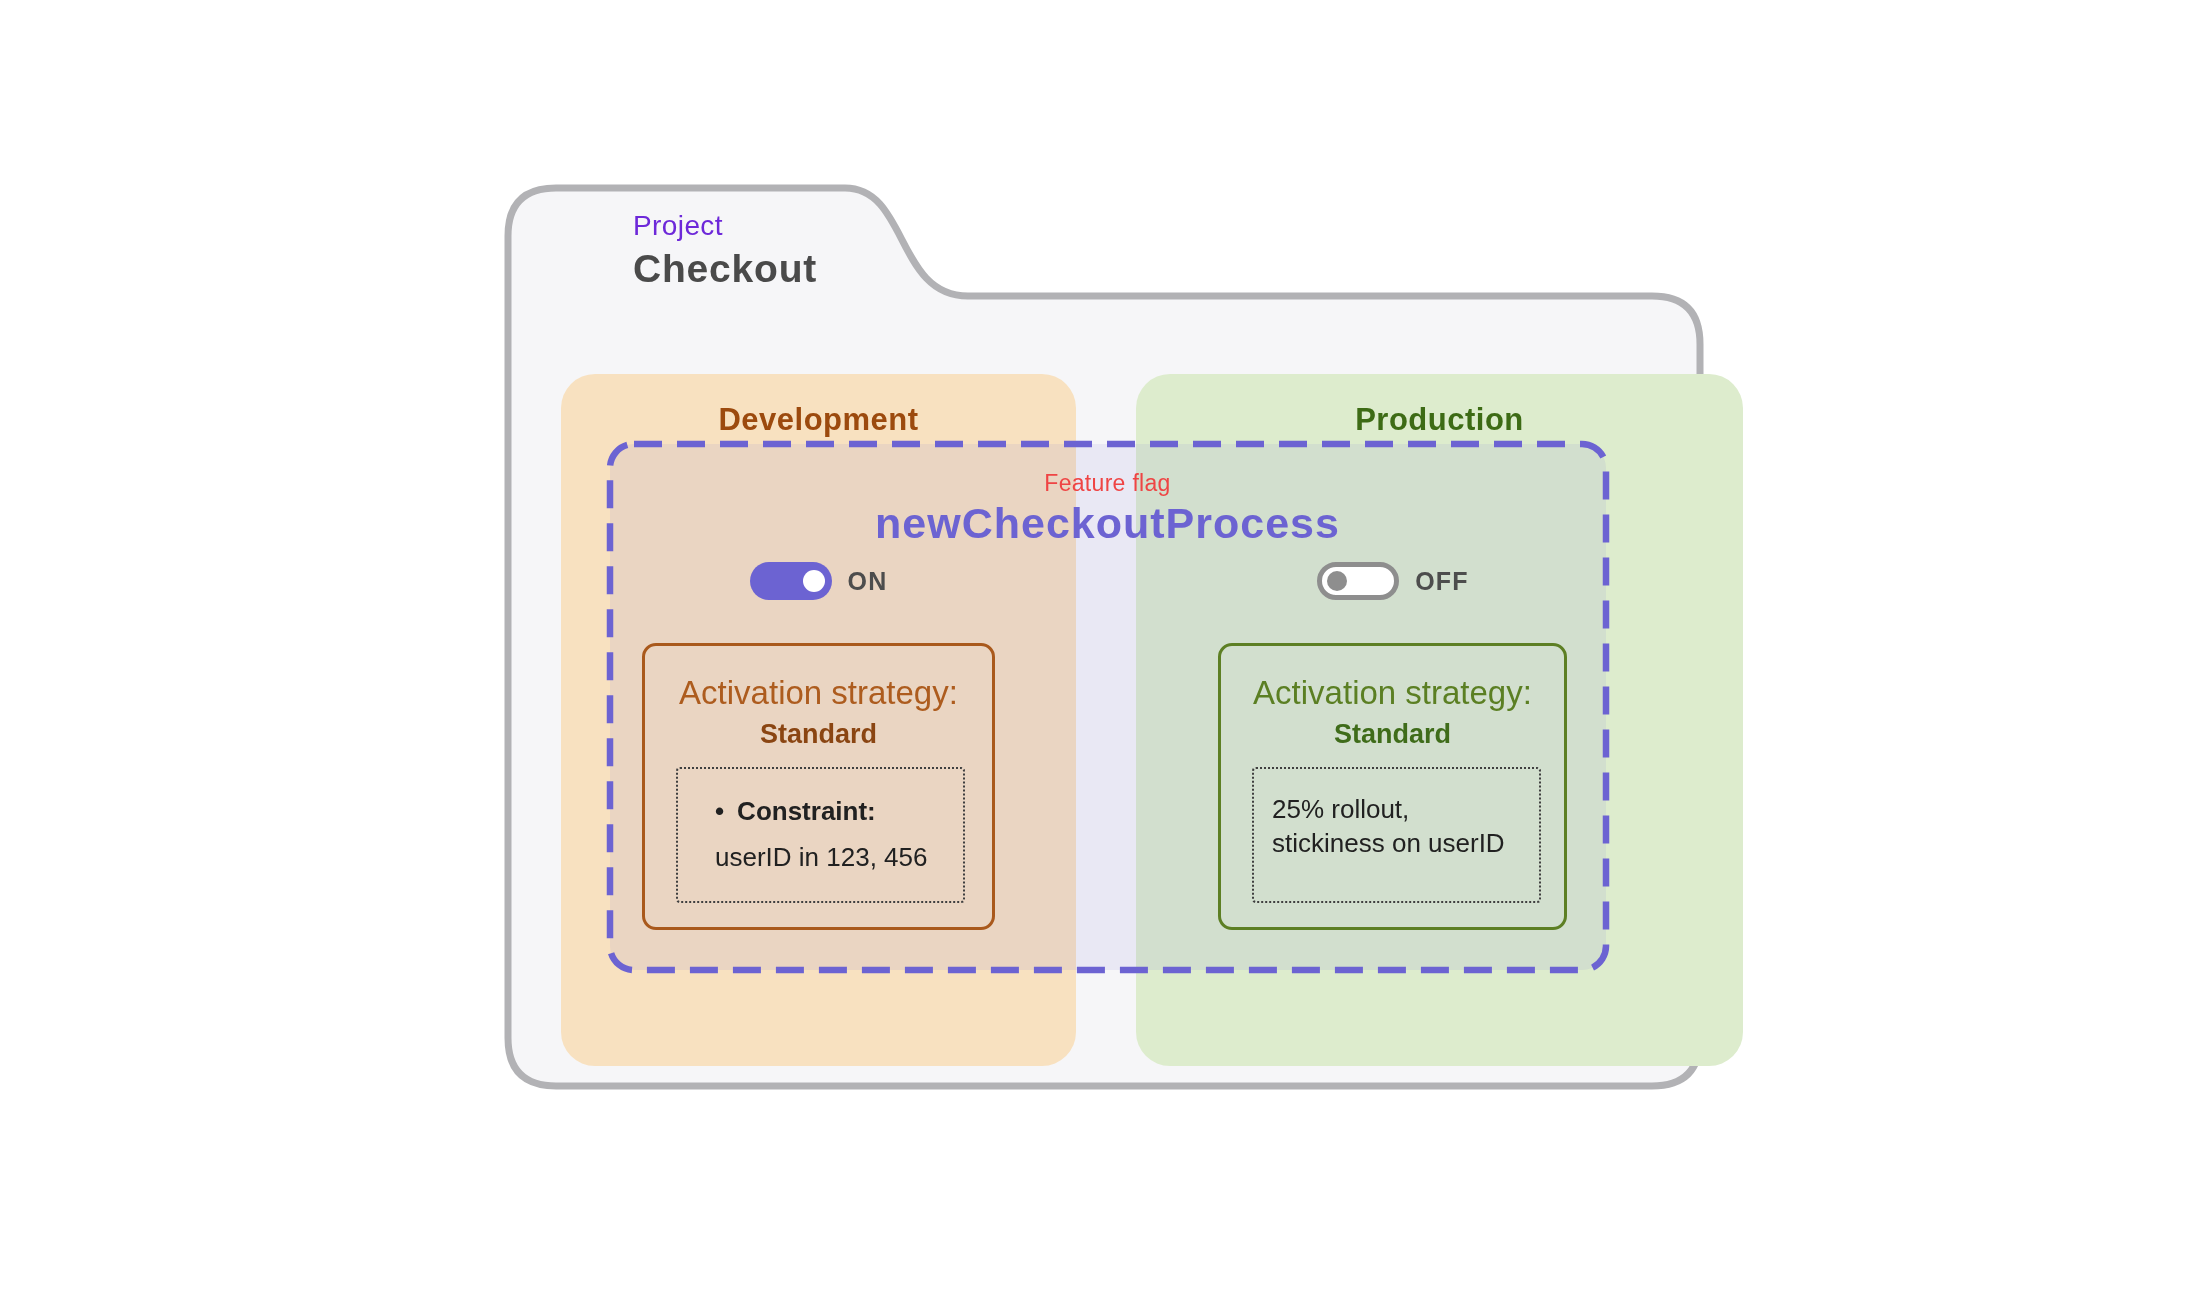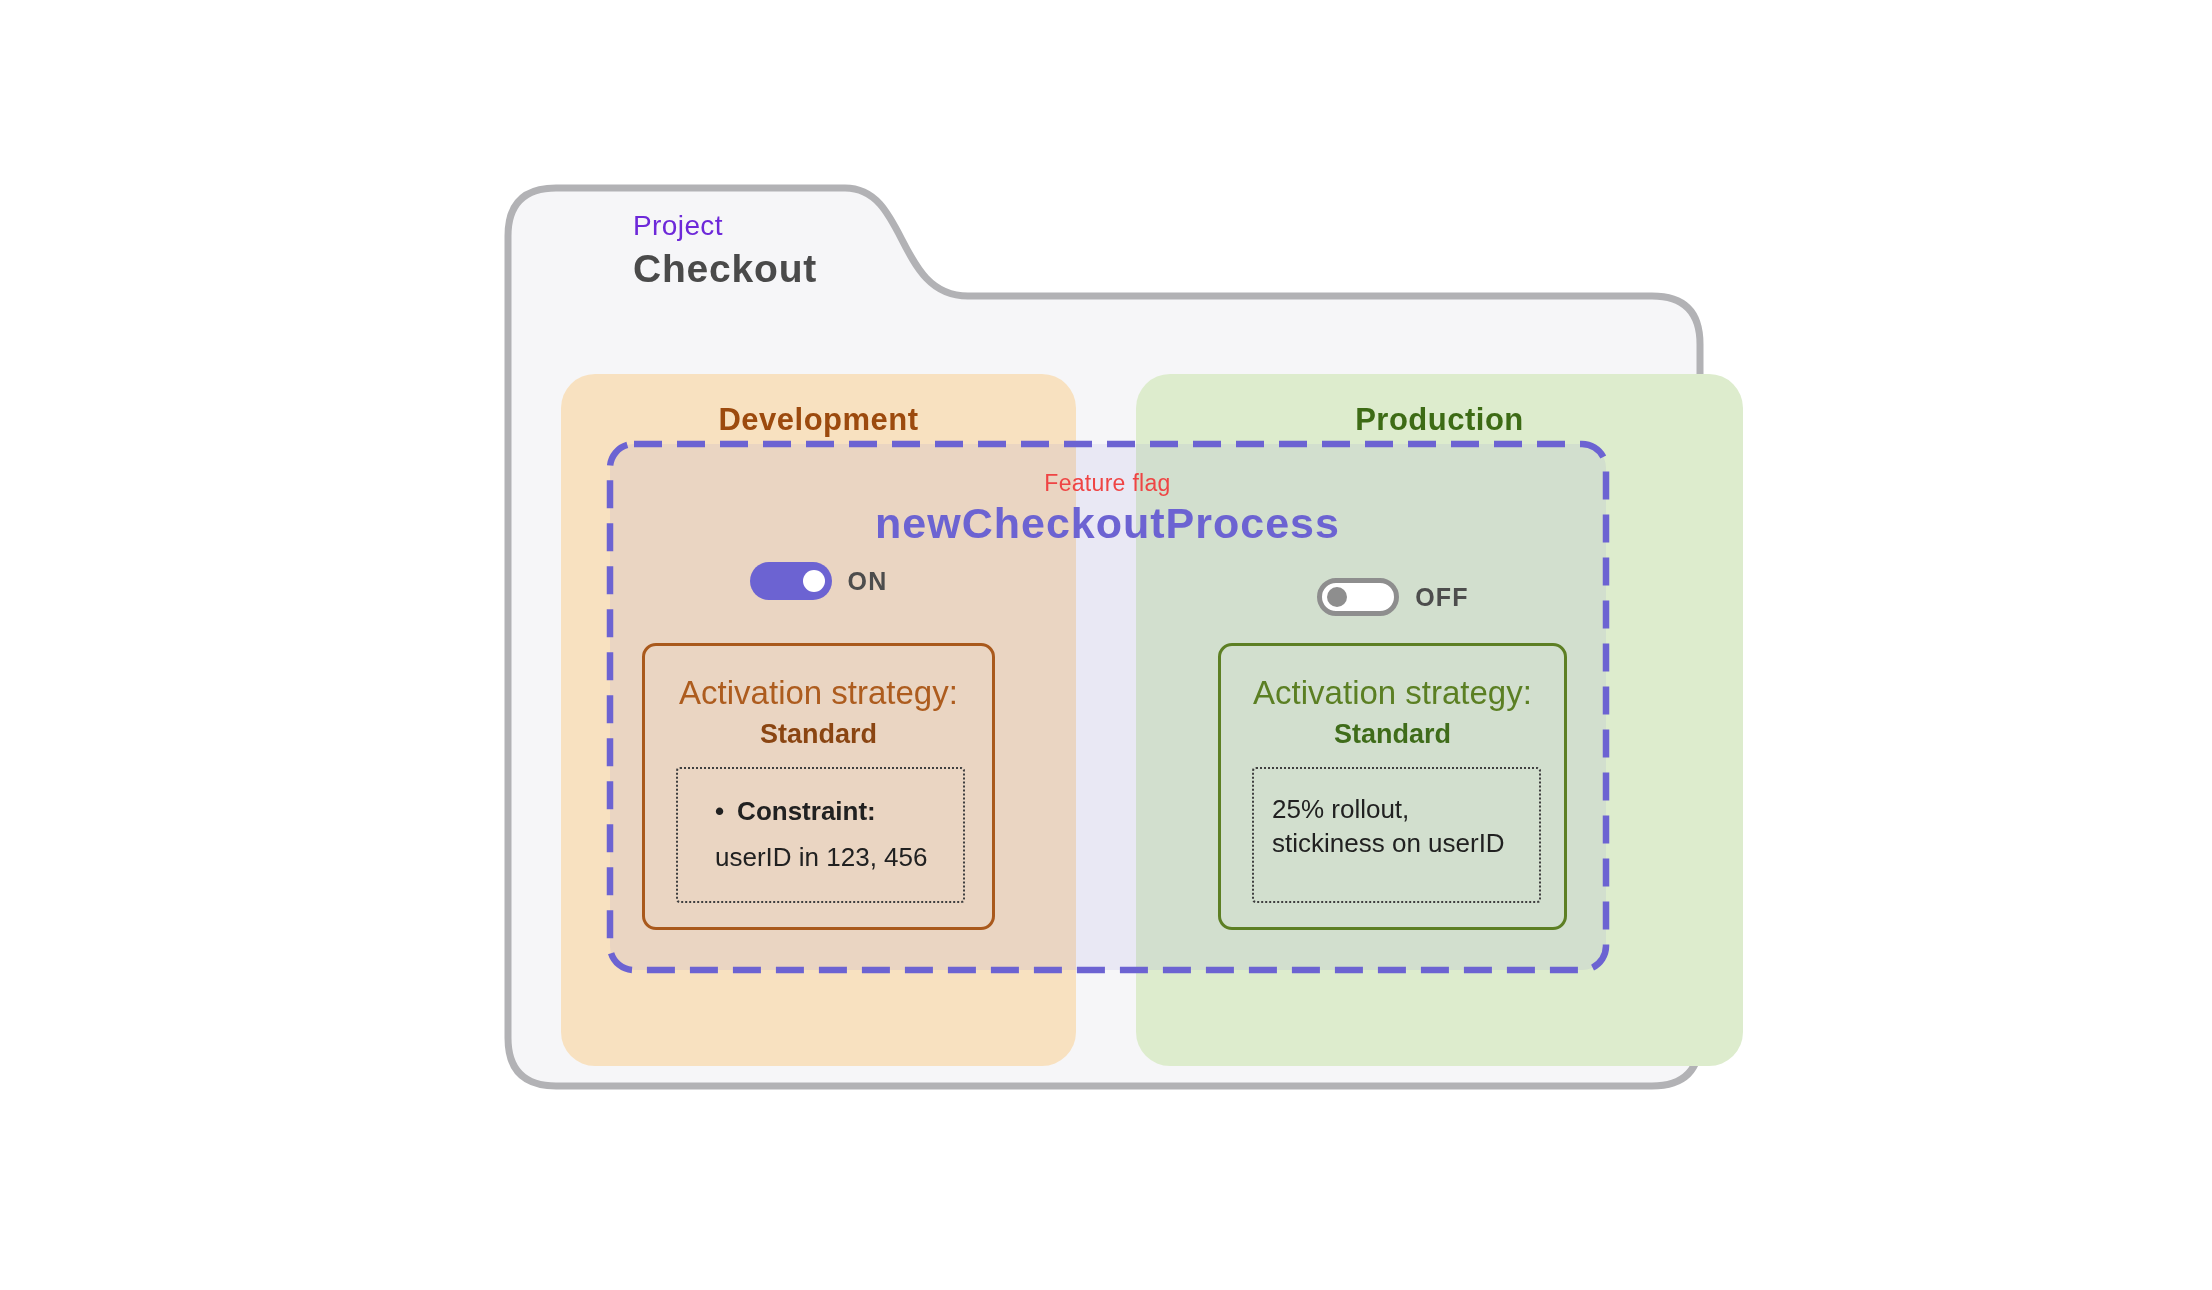--- a/index.html
+++ b/index.html
@@ -79,21 +79,21 @@
   .toggle-row {
     position: absolute;
     top: 560px;
     height: 42px;
     display: flex;
     align-items: center;
     justify-content: center;
     gap: 16px;
   }
   .toggle-row.dev-row  { left: 561px;  width: 515px; }
-  .toggle-row.prod-row { left: 1136px; width: 514px; margin-top: 16px; }
+  .toggle-row.prod-row { left: 1136px; width: 514px; }
   .switch {
     position: relative;
     display: inline-block;
     width: 82px;
     height: 38px;
     border-radius: 19px;
     box-sizing: border-box;
   }
   .switch .knob {
     position: absolute;

